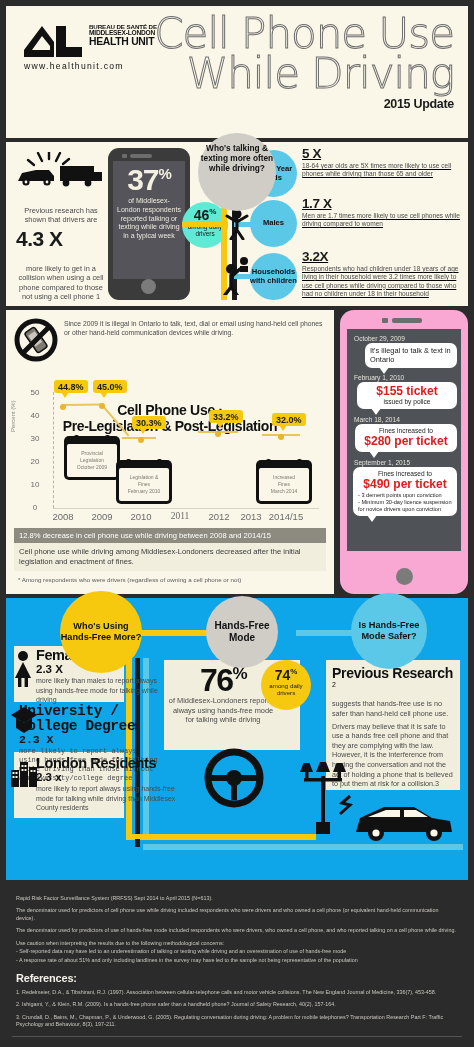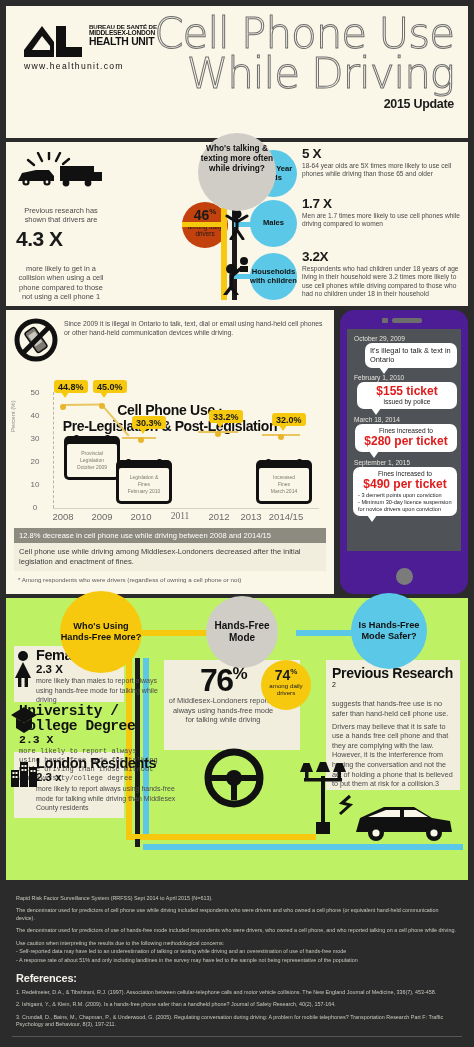--- a/index.html
+++ b/index.html
@@ -48,40 +48,40 @@
     background:#55545a; color:#f2efe2; text-align:center; padding-top:4px;
   }
   .p37 { font-size:30px; font-weight:bold; color:#f3f0e2; line-height:1; letter-spacing:-1px;}
   .p37 sup { font-size:15px; }
   .pdesc { font-size:7px; line-height:1.25; padding:2px 4px 0; color:#eceadd;}
   .phone-speaker { position:absolute; left:22px; top:6px; width:22px; height:4px; background:#6d6d6d; border-radius:2px;}
   .phone-cam { position:absolute; left:14px; top:6px; width:5px; height:4px; background:#6d6d6d; border-radius:1px;}
   .phone-home { position:absolute; left:33px; bottom:6px; width:15px; height:15px; background:#7b7b7b; border-radius:50%; }
   .badge46 {
     position:absolute; left:176px; top:60px; width:46px; height:46px; border-radius:50%;
-    background:#c2410c; text-align:center; padding-top:6px;
+    background:#5eead4; text-align:center; padding-top:6px;
   }
   .badge46 .n { font-size:14px; font-weight:bold; color:#1b1b1b; line-height:1;}
   .badge46 .n sup { font-size:8px;}
   .badge46 .t { font-size:6.4px; color:#1b1b1b; line-height:1.15; margin-top:1px;}
   .bubble-gray {
     position:absolute; left:192px; top:-9px; width:78px; height:78px; border-radius:50%;
     background:#cfcdc6; text-align:center; padding-top:10px; z-index:4;
   }
   .bubble-gray span { font-size:8.3px; font-weight:bold; color:#111; line-height:1.22; display:block; }
   .ybar { position:absolute; background:#F6C90E; }
   .kbar { position:absolute; background:#1b1b1b; }
   .demo-list { position:absolute; left:236px; top:6px; width:222px; }
   .demo-row { position:relative; height:50px; }
   .circ-blue {
     position:absolute; left:8px; top:2px; width:47px; height:47px; border-radius:50%;
     background:#5BC8E8; text-align:center; display:flex; align-items:center; justify-content:center;
   }
   .circ-blue span { font-size:7.6px; font-weight:bold; color:#111; line-height:1.15; }
-  .demo-txt { position:absolute; left:60px; top:-1px; width:162px;}
+  .demo-txt { position:absolute; left:60px; top:-1px; width:162px;text-decoration:underline;}
   .demo-x { font-size:13.5px; font-weight:bold; color:#1b1b1b; line-height:1.05; letter-spacing:-0.4px;}
   .demo-d { font-size:6.6px; color:#4a4a4a; line-height:1.26; margin-top:1px;}
   .pico { position:absolute; }
 
   
   #sec2 { left:6px; top:310px; width:328px; height:284px; }
   .nophone { position:absolute; left:8px; top:8px; width:44px; height:44px; }
   .lawtxt { position:absolute; left:58px; top:9px; width:262px; font-size:6.8px; color:#4a4a4a; line-height:1.33;}
   .charttitle { position:absolute; left:0; top:48px; width:328px; text-align:center;}
   .charttitle .l1 { font-size:14px; font-weight:bold; color:#111; letter-spacing:-0.3px;margin-top:44px;}
@@ -111,36 +111,36 @@
             font-size:5px; color:#7d7a70; text-align:center; line-height:1.35; padding-top:6px;}
   .cal .ring { position:absolute; top:-1px; width:5px; height:8px; background:#111; border-radius:2px;}
   .note-bar { position:absolute; left:8px; top:218px; width:312px; background:#8d8b80; color:#fff;
               font-size:7.6px; padding:3px 5px; }
   .note-body { position:absolute; left:8px; top:233px; width:312px; background:#f1eedd;
                font-size:7.6px; color:#3b3b3b; line-height:1.34; padding:4px 5px; }
   .note-foot { position:absolute; left:12px; top:266px; width:312px; font-size:6.2px; color:#5a5a5a;}
 
   
   #phone2 { position:absolute; left:340px; top:310px; width:128px; height:284px;
-            background:#4c1d95; border-radius:14px; }
+            background:#f9a8d4; border-radius:14px; }
   #phone2 .spk { position:absolute; left:52px; top:8px; width:30px; height:5px; background:#6d6d6d; border-radius:2px;}
   #phone2 .cam { position:absolute; left:42px; top:8px; width:6px; height:5px; background:#6d6d6d; border-radius:1px;}
   #phone2 .scr { position:absolute; left:7px; top:19px; width:114px; height:222px; background:#4f5257; padding:4px 4px 0;}
   #phone2 .home { position:absolute; left:56px; bottom:9px; width:17px; height:17px; background:#7b7b7b; border-radius:50%; }
   .tl-date { font-size:6.6px; color:#e4e2d8; margin:2px 0 0 3px;}
   .tl-bub { position:relative; background:#fff; border-radius:7px; padding:3px 5px; margin-top:1px; }
   .tl-bub:after { content:""; position:absolute; left:14px; bottom:-6px;
                   border-left:5px solid transparent; border-right:5px solid transparent; border-top:7px solid #fff;}
   .tl-b1 { font-size:7.4px; color:#222; line-height:1.25;}
   .tl-red { font-size:12px; font-weight:bold; color:#e01b1b; line-height:1.12; }
   .tl-sm { font-size:6.6px; color:#222; line-height:1.25;}
   .tl-xs { font-size:5.6px; color:#222; line-height:1.3;}
 
   
-  #sec4 { left:6px; top:598px; width:462px; height:282px; background:#bef264;}
+  #sec4 { left:6px; top:598px; width:462px; height:282px; background:#0ea5e9;}
   .circ-yellow {
     position:absolute; width:82px; height:82px; border-radius:50%; background:#F6C90E;
     text-align:center; display:flex; align-items:center; justify-content:center; z-index:5;
   }
   .circ-yellow span { font-size:9.2px; font-weight:bold; color:#111; line-height:1.2;}
   .circ-gray2 {
     position:absolute; width:72px; height:72px; border-radius:50%; background:#cfcdc6;
     text-align:center; display:flex; align-items:center; justify-content:center; z-index:5;
   }
   .circ-gray2 span { font-size:10px; font-weight:bold; color:#111; line-height:1.2;}
@@ -222,20 +222,29 @@
         <circle cx="50" cy="31" r="3.4" fill="#111"></circle>
           <circle cx="72" cy="31" r="3.4" fill="#111"></circle>
         <circle cx="10" cy="30" r="1.4" fill="#faf7e8"></circle>
           <circle cx="31" cy="30" r="1.4" fill="#faf7e8"></circle>
       </svg>
       <div class="prev-txt">Previous research has shown that drivers are</div>
       <div class="bignum">4.3 X</div>
       <div class="prev-txt">more likely to get in a collision when using a cell phone compared to those not using a cell phone 1</div>
     </div>
 
+    <div class="phone-card">
+      <div class="phone-cam"></div>
+      <div class="phone-speaker"></div>
+      <div class="phone-screen">
+        <div class="p37"><span>37</span><sup>%</sup></div>
+        <div class="pdesc">of Middlesex-London respondents reported talking or texting while driving in a typical week</div>
+      </div>
+      <div class="phone-home"></div>
+    </div>
 
     <div class="badge46">
       <div class="n"><span>46</span><sup>%</sup></div>
       <div class="t">among daily drivers</div>
     </div>
 
     <div class="ybar" style="left:215px; top:14px; width:6px; height:144px;"></div>
     <div class="ybar" style="left:176px; top:80px; width:42px; height:5px;"></div>
     <div class="kbar" style="left:226px; top:14px; width:5px; height:144px;"></div>
 

